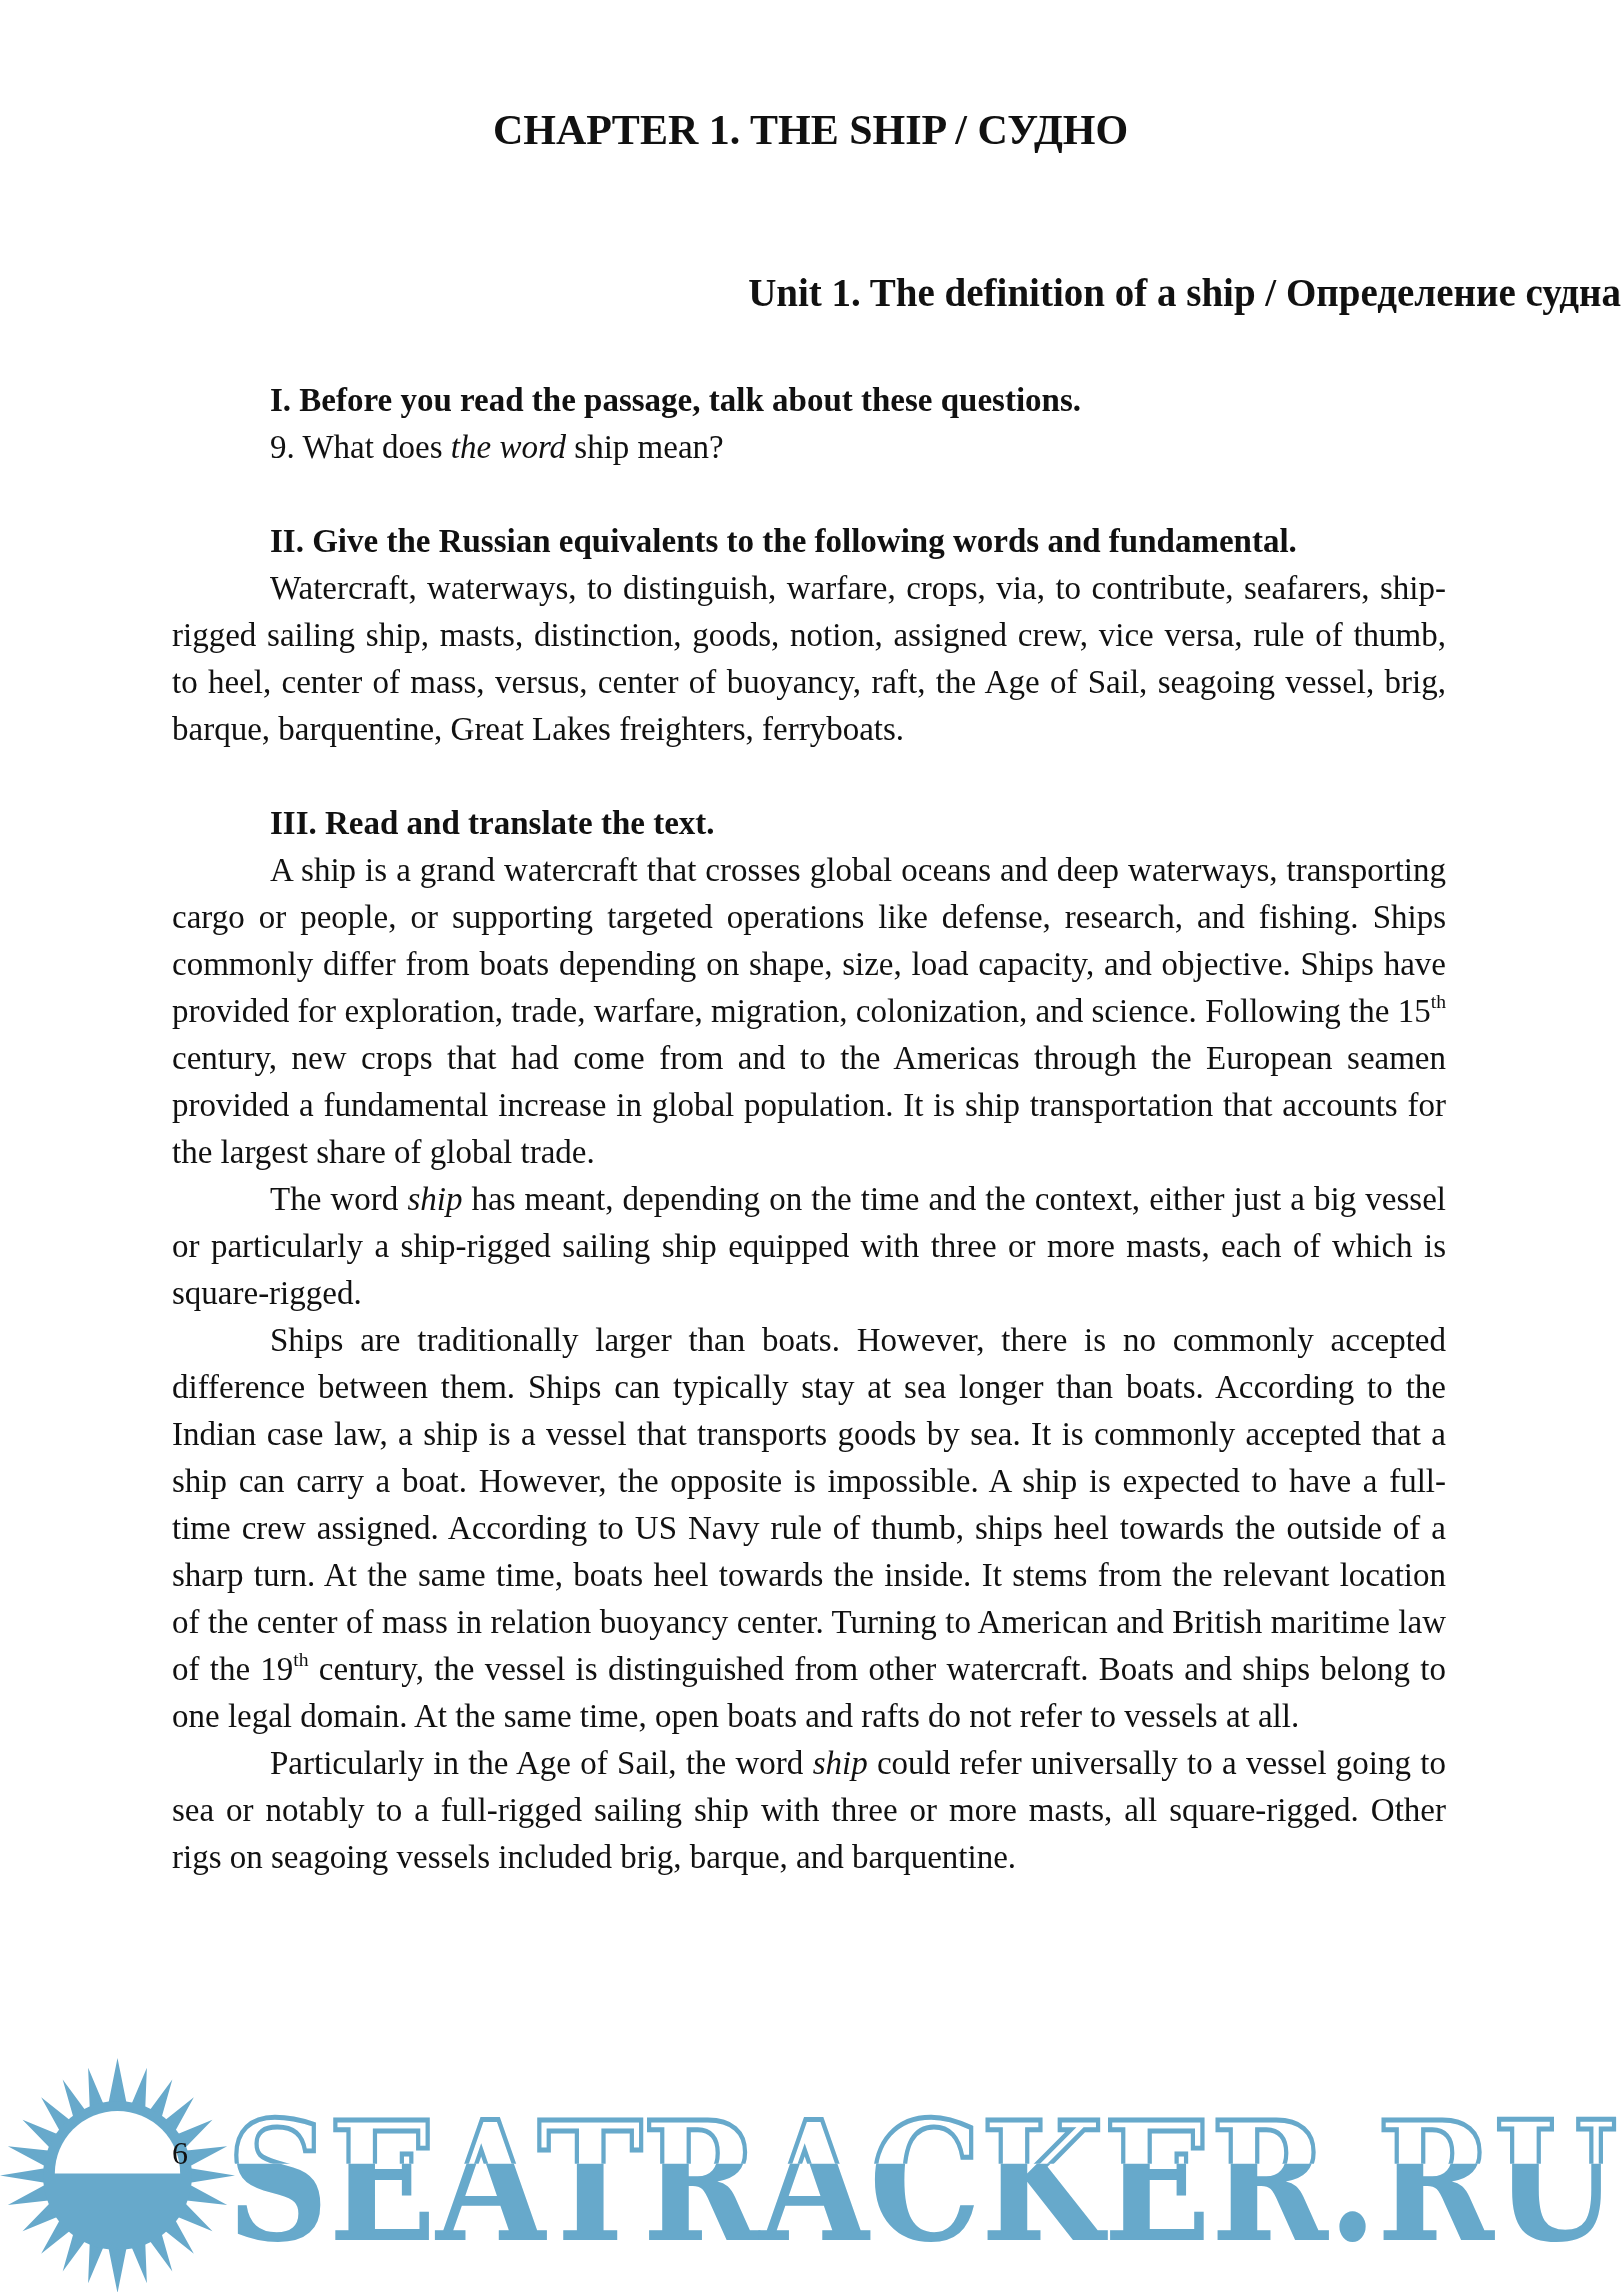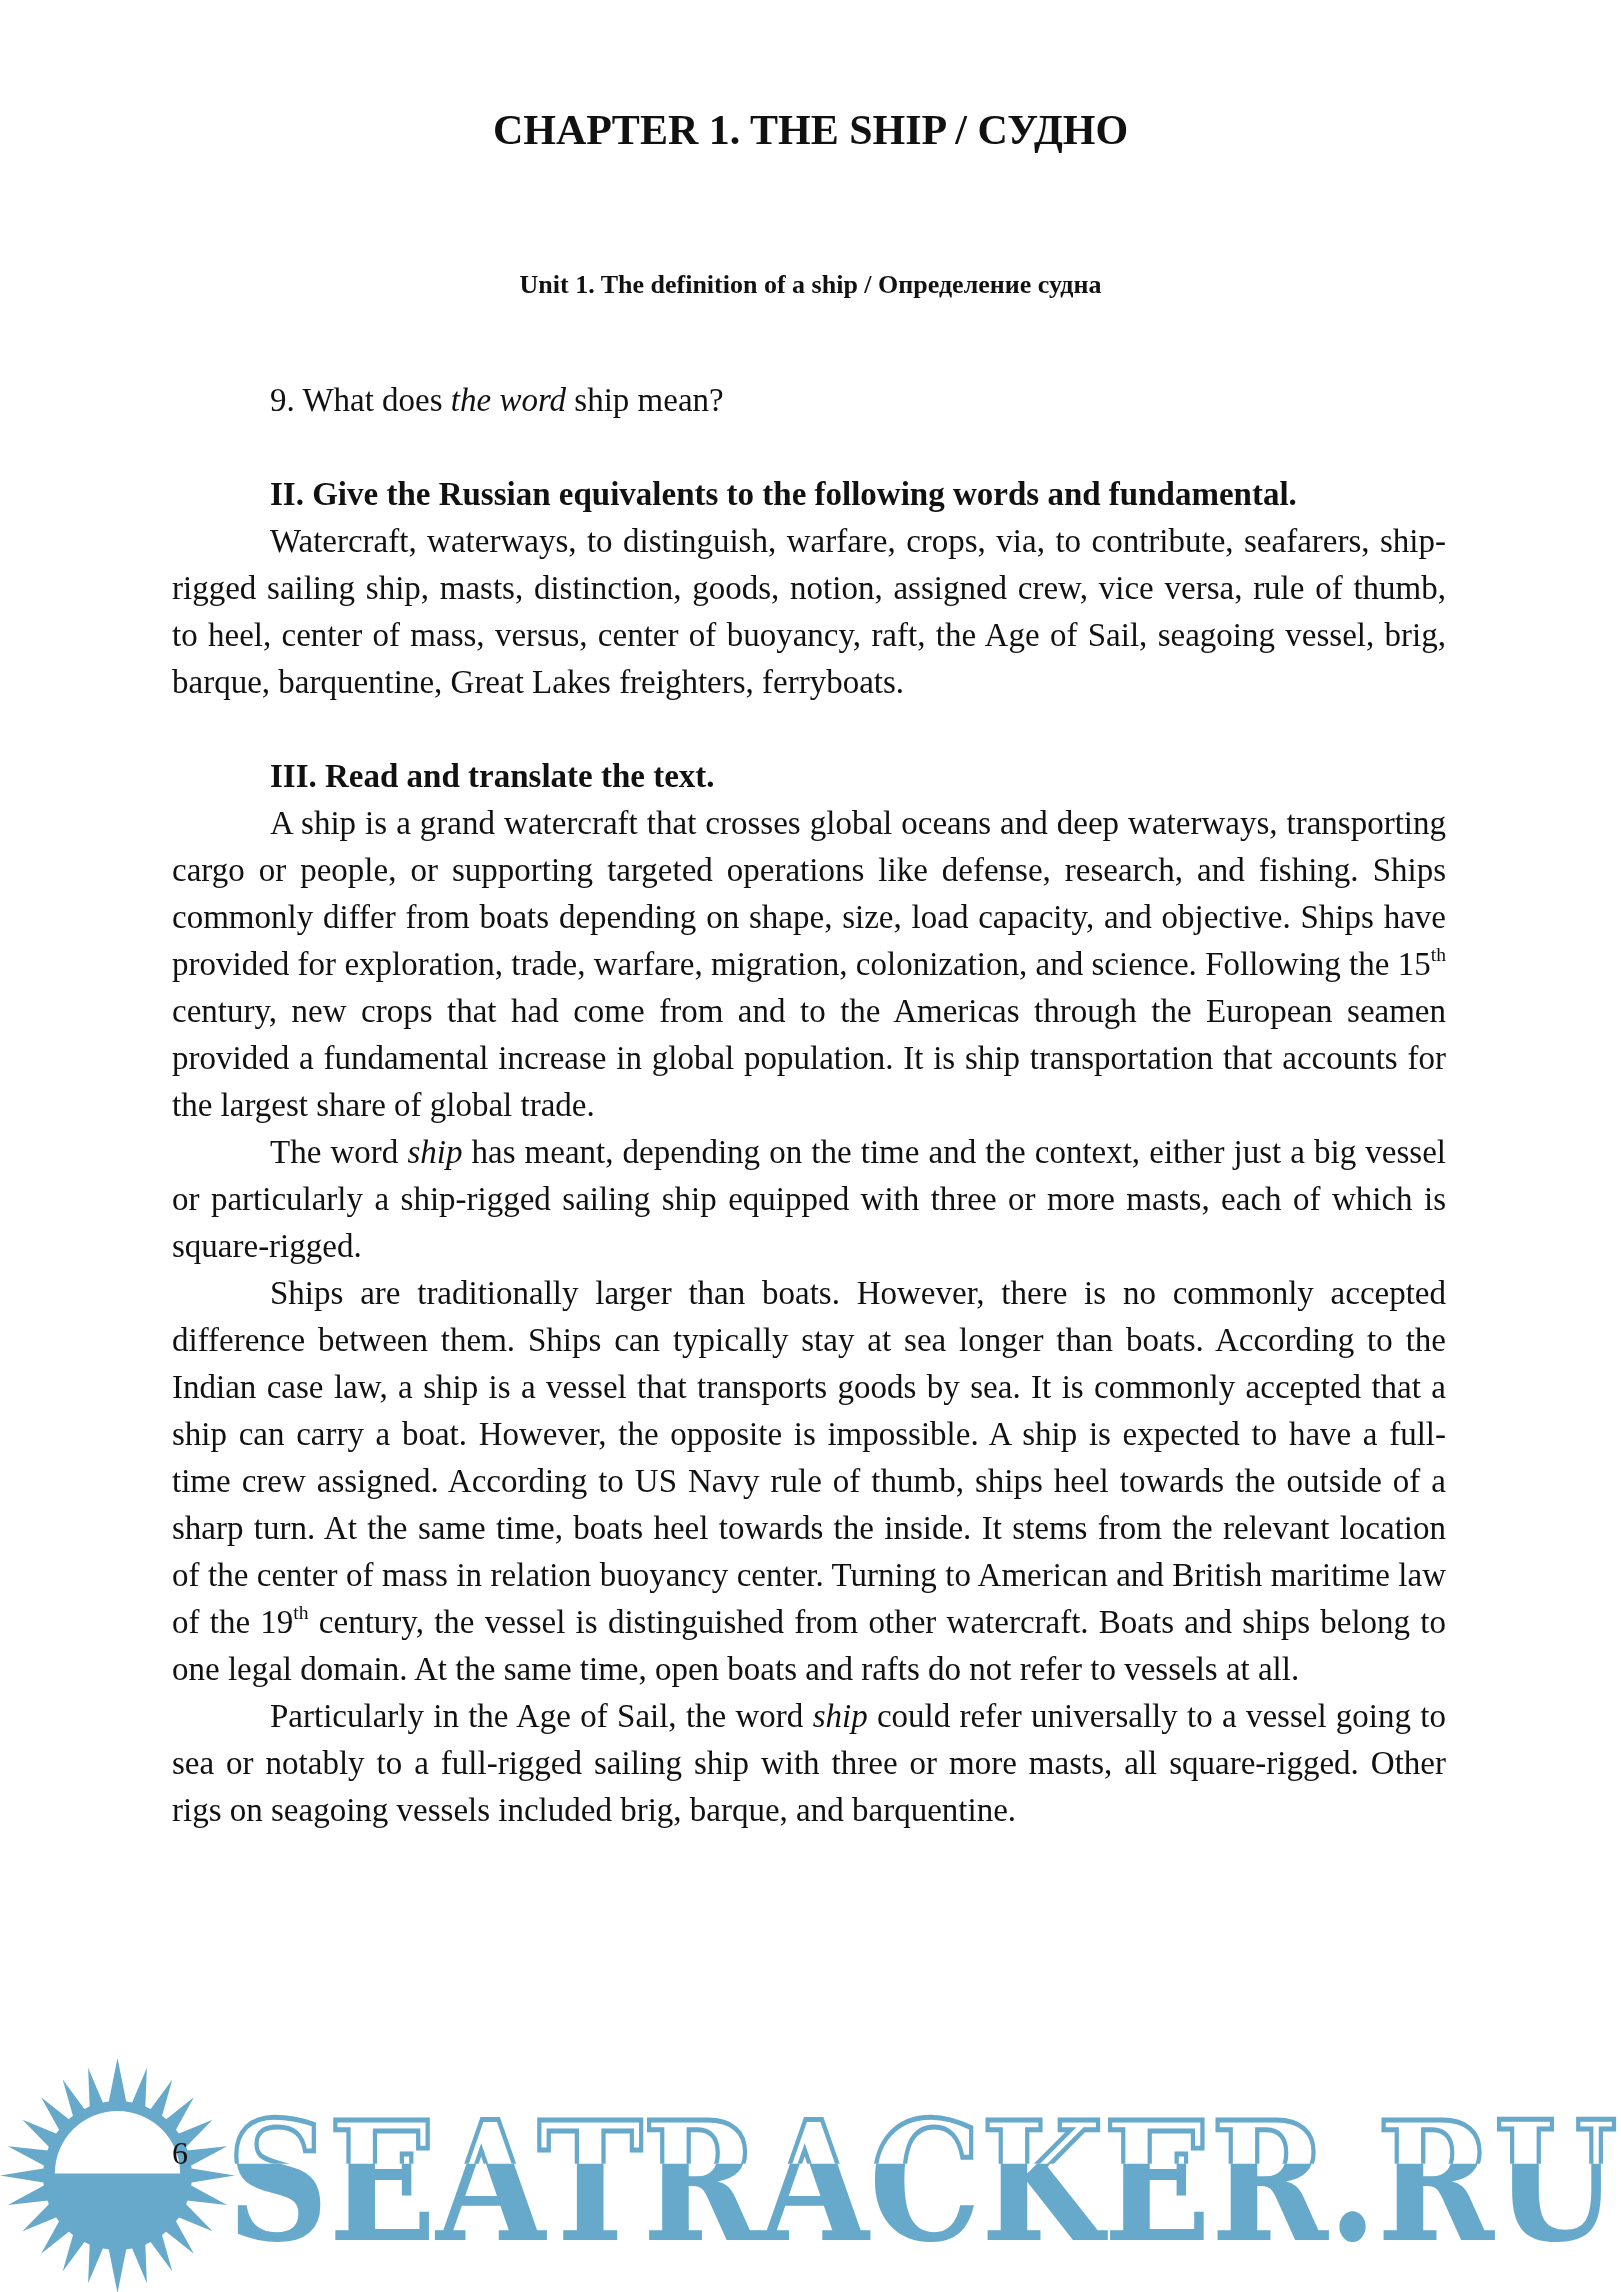--- a/index.html
+++ b/index.html
@@ -29,23 +29,23 @@
       text-align: center;
       font-weight: bold;
       font-size: 42px;
       letter-spacing: 0px;
     }
     .unit-title {
       position: absolute;
       top: 270px;
       left: 0;
       width: 1621px;
-      text-align: center;
+      text-align: right;
       font-weight: bold;
-      font-size: 26px;
+      font-size: 39px;
     }
     .body {
       position: absolute;
       left: 172px;
       top: 377px;
       width: 1274px;
       font-size: 33px;
       line-height: 47px;
     }
     .body p {
@@ -95,20 +95,21 @@
 </head>
 <body>
 
 <div class="page">
 
   <div class="chapter-title">CHAPTER 1. THE SHIP / СУДНО</div>
   <div class="unit-title">Unit 1. The definition of a ship / Определение судна</div>
 
   <div class="body">
 
+    <p class="heading">I. Before you read the passage, talk about these questions.</p>
     <p class="q"><span>9. What does </span><i>the word</i><span> ship mean?</span></p>
 
     <div class="gap"></div>
 
     <p class="heading">II. Give the Russian equivalents to the following words and fundamental.</p>
     <p lang="en" style="hyphens:auto;">Watercraft, waterways, to distinguish, warfare, crops, via, to contribute, seafarers, ship-rigged sailing ship, masts, distinction, goods, notion, assigned crew, vice versa, rule of thumb, to heel, center of mass, versus, center of buoyancy, raft, the Age of Sail, seagoing vessel, brig, barque, barquentine, Great Lakes freighters, ferryboats.</p>
 
     <div class="gap"></div>
 
     <p class="heading">III. Read and translate the text.</p>

